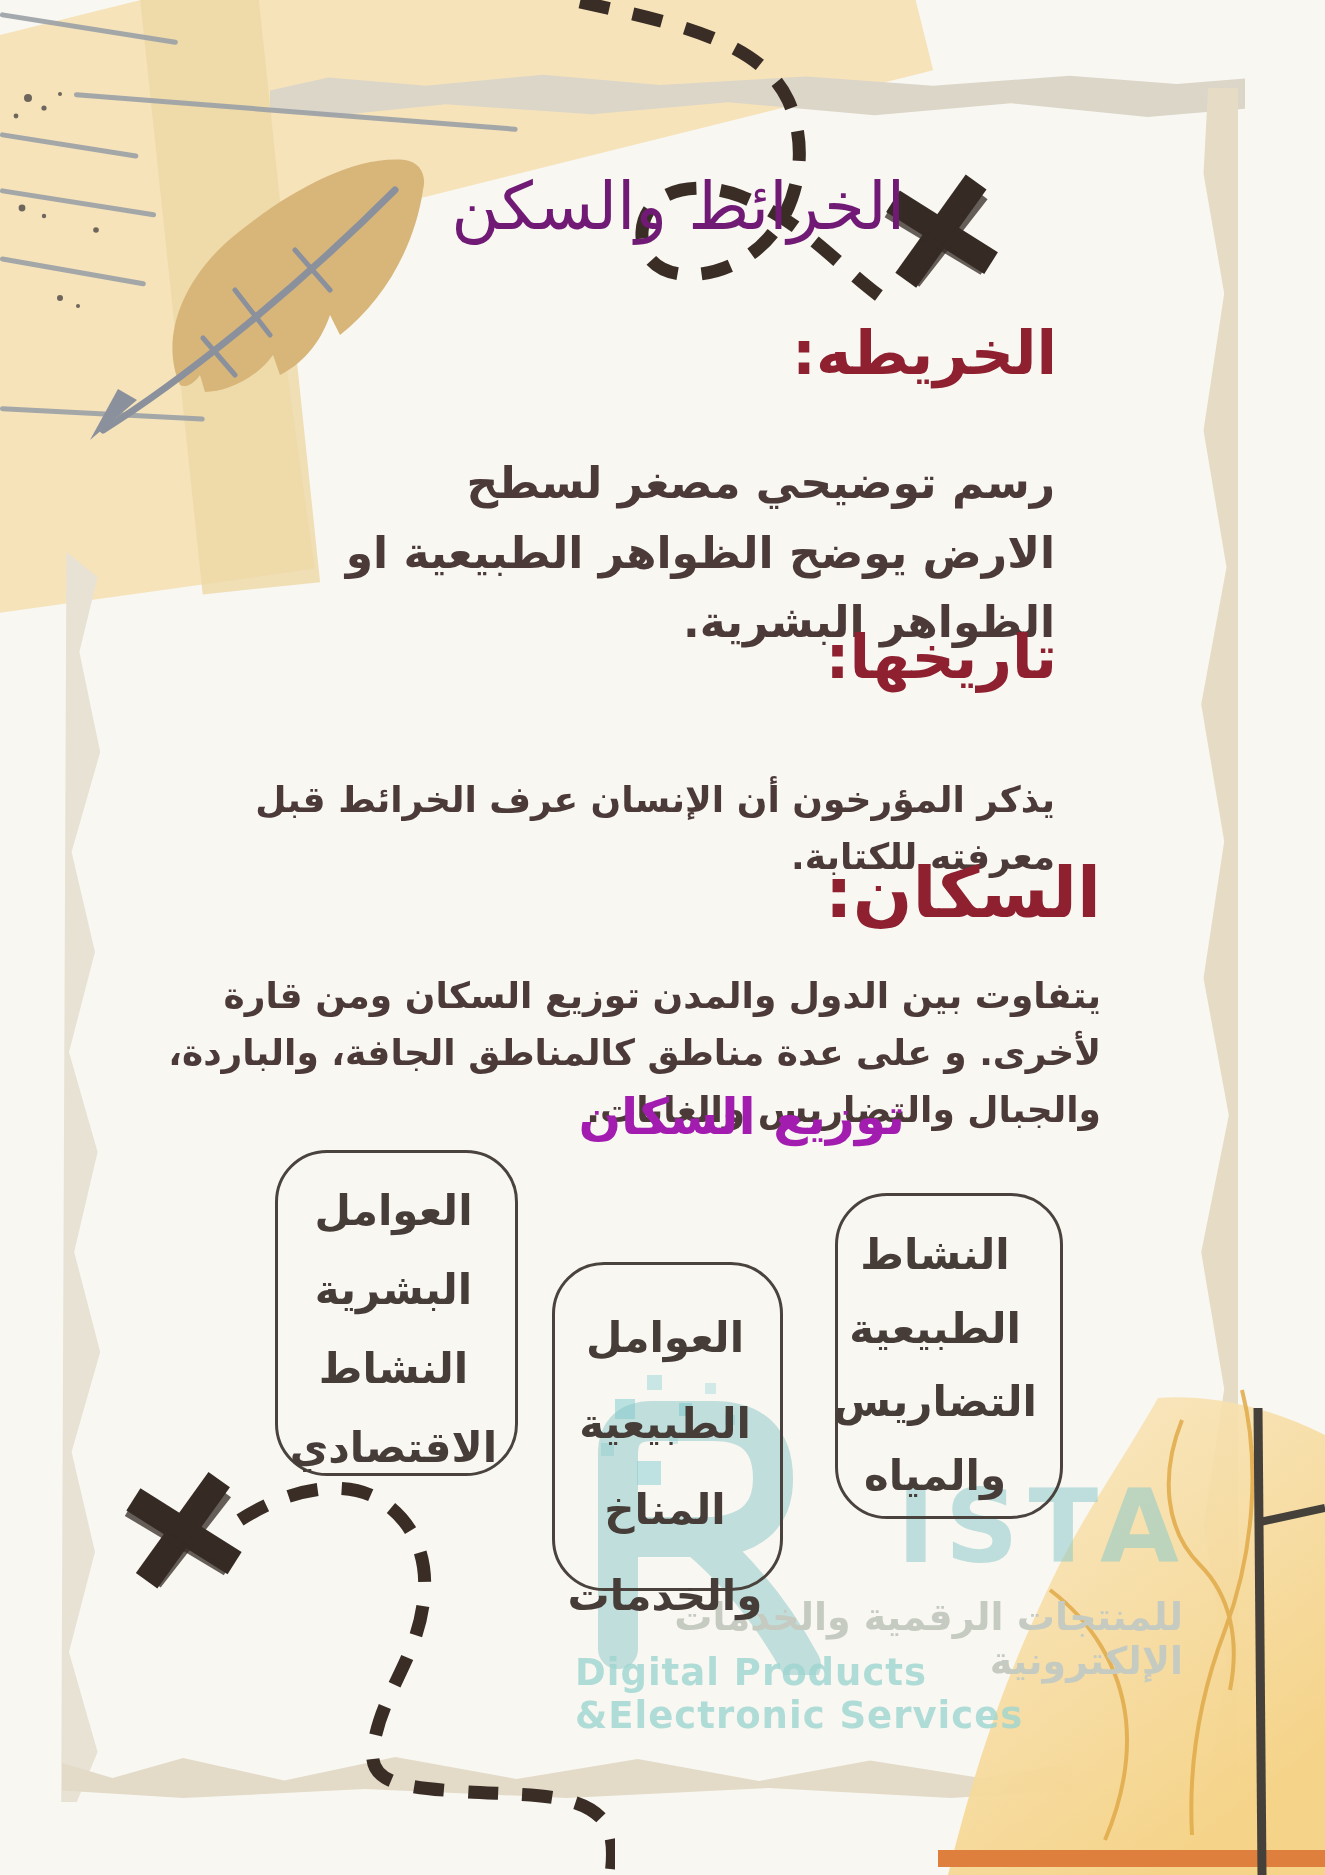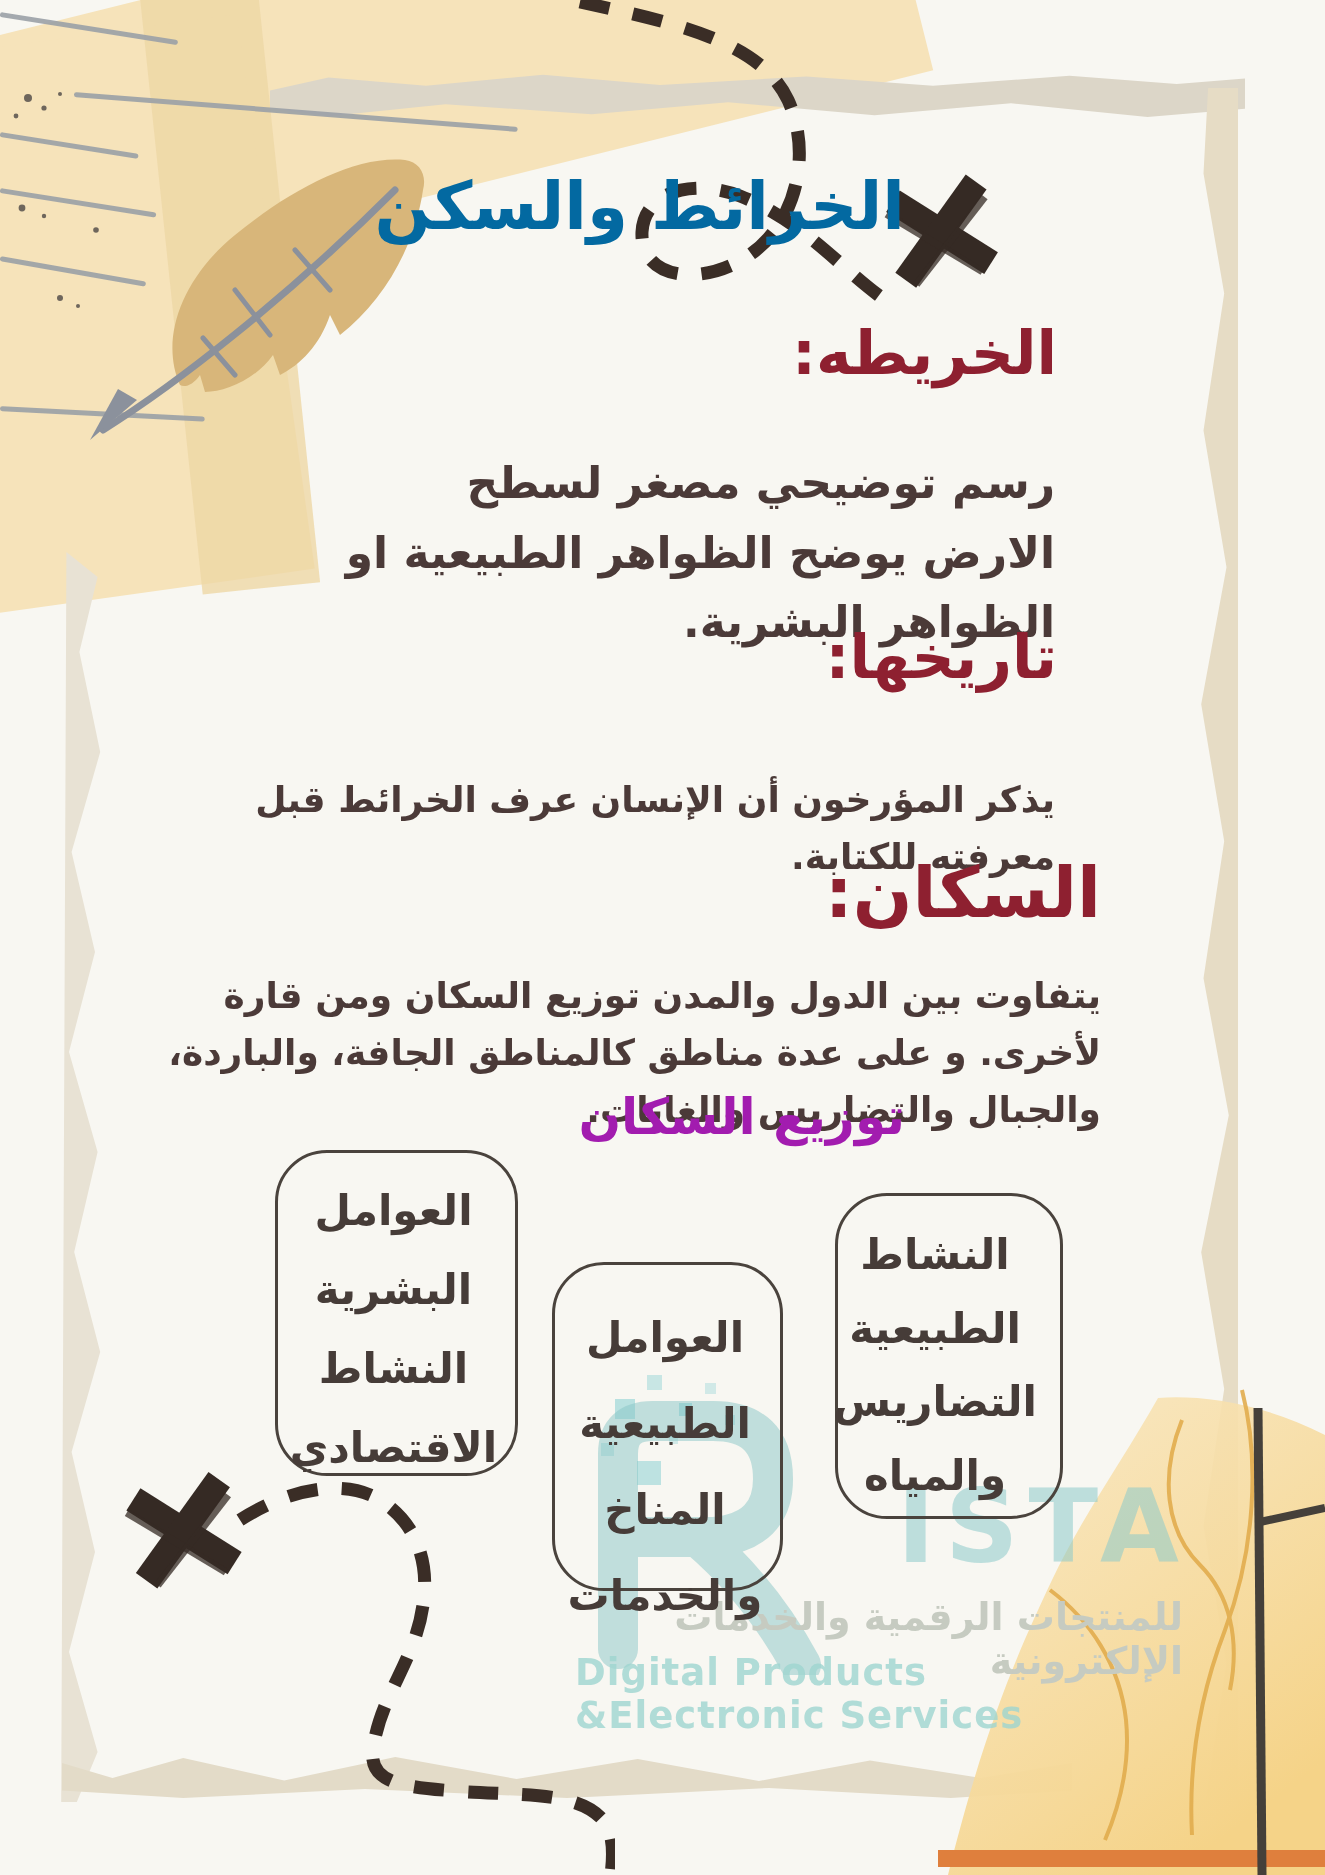--- a/index.html
+++ b/index.html
@@ -23,21 +23,21 @@
   .brush-right{left:1192px;top:88px;width:46px;height:1712px;background:#e6dcc5;
     clip-path:polygon(35% 0,100% 0,100% 100%,30% 100%,75% 92%,25% 84%,70% 76%,20% 68%,80% 60%,25% 52%,70% 44%,20% 36%,75% 28%,25% 20%,70% 12%,25% 5%);}
   .brush-left{left:56px;top:552px;width:52px;height:1250px;background:#e8e2d4;
     clip-path:polygon(20% 0,80% 2%,45% 8%,85% 16%,30% 24%,75% 32%,25% 40%,80% 48%,35% 56%,85% 64%,30% 72%,75% 80%,25% 88%,80% 96%,40% 100%,10% 100%);}
   .brush-bottom{left:62px;top:1748px;width:1010px;height:50px;background:#e3dbc8;
     clip-path:polygon(0 30%,5% 60%,12% 20%,22% 65%,33% 18%,45% 62%,57% 22%,69% 66%,80% 25%,91% 60%,100% 30%,100% 85%,88% 100%,70% 80%,50% 100%,30% 82%,12% 100%,0 85%);}
   svg{display:block;}
   .abs{position:absolute;}
   
   .txt{position:absolute;direction:rtl;z-index:4;margin:0;}
-  .title{right:420px;top:168px;font-size:66px;font-weight:bold;color:#0369a1;letter-spacing:-1px;}
+  .title{right:420px;top:168px;font-size:66px;font-weight:normal;color:#701a75;letter-spacing:-1px;}
   .sec-h{font-weight:bold;color:#8e2030;}
   .h-map{right:268px;top:318px;font-size:60px;}
   .h-history{right:268px;top:622px;font-size:60px;}
   .h-pop{right:224px;top:852px;font-size:70px;}
   .sec-b{font-weight:bold;color:#4b3a38;text-align:right;line-height:1.58;}
   .b-map{right:270px;top:448px;width:730px;font-size:44px;}
   .b-history{right:270px;top:772px;width:860px;font-size:36px;}
   .b-pop{right:224px;top:968px;width:985px;font-size:36px;}
   .dist-h{right:420px;top:1088px;font-size:50px;font-weight:bold;color:#a21caf;margin-left:28px;}
   

